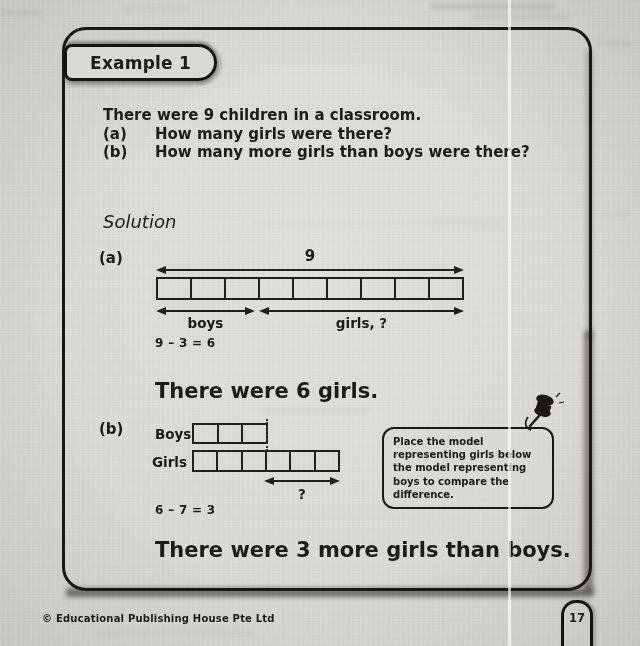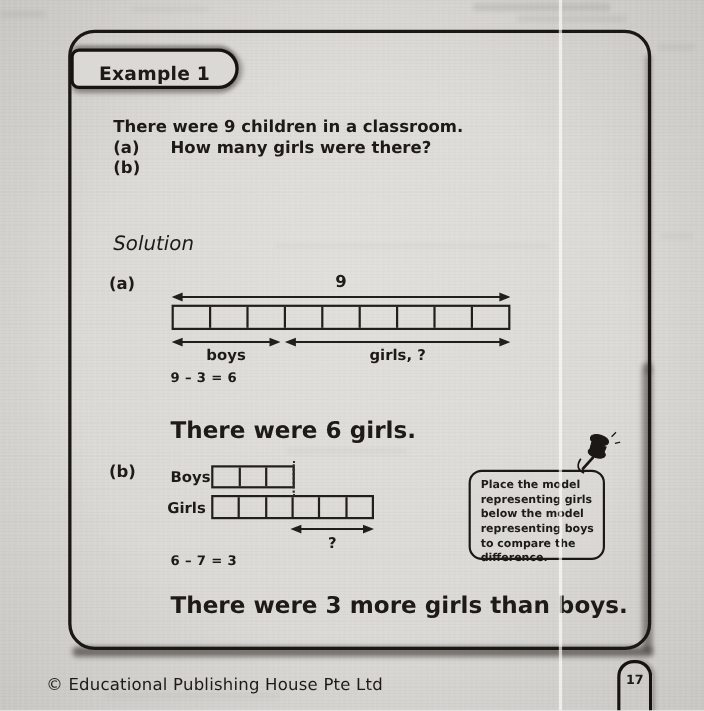--- a/index.html
+++ b/index.html
@@ -25,21 +25,21 @@
 
   
   .main-box {
     position:absolute; left:62px; top:27px; width:530px; height:564px;
     border:3px solid #1a1714; border-radius:24px;
   }
 
   .badge {
     position:absolute; left:64px; top:44px; width:153px; height:37px;
     border:3.5px solid #161311; border-radius:8px 19px 19px 8px;
-    background:#dad9d5; display:flex; align-items:flex-end; justify-content:center;
+    background:#dad9d5; display:flex; align-items:center; justify-content:center;
     font-size:17px; font-weight:bold; letter-spacing:.2px;
     box-shadow: 0 -4px 3px -1px rgba(70,66,60,.45), 0 5px 4px -1px rgba(70,66,60,.40), 4px 1px 4px rgba(70,66,60,.35);
     z-index:5;
   }
 
   .problem { left:103px; top:106px; width:440px; font-size:15px; font-weight:bold; line-height:18.6px; }
   .q-row { display:flex; }
   .q-label { width:52px; flex:none; }
 
   .solution-heading { left:103px; top:211px; font-size:18px; font-weight:normal; font-style:italic; }
@@ -56,30 +56,29 @@
 
   .equation { font-size:12px; font-weight:bold; letter-spacing:.3px; }
   .answer { font-size:21px; font-weight:bold; }
   .answer .val { font-weight:900; }
 
   .row-label { font-size:13.5px; font-weight:bold; }
 
   .dashed-v { position:absolute; left:266px; top:419px; height:32px; border-left:2px dotted #33302b; }
 
   .callout {
-    position:absolute; left:382px; top:427px; width:124px; height:82px;
+    position:absolute; left:382px; top:427px; width:172px; height:82px;
     border:2px solid #1b1815; border-radius:12px;
     padding:6px 8px 4px 9px;
     font-size:10px; font-weight:bold; line-height:13.2px;
     background:rgba(218,217,213,.6);
     z-index:4;
-    margin-left:44px;
-  }
-
-  .footer-copy { left:42px; top:613px; font-size:15px; font-weight:400; letter-spacing:.2px; }
+  }
+
+  .footer-copy { left:42px; top:613px; font-size:10px; font-weight:700; letter-spacing:.2px; }
 
   .page-tab {
     position:absolute; left:561px; top:600px; width:32px; height:48px;
     border:3px solid #15120f; border-bottom:none; border-radius:15px 15px 0 0;
     text-align:center; font-size:11.5px; font-weight:bold; padding-top:8px;
     box-shadow: 3px 0 3px rgba(70,66,60,.3);
   }
 
   svg { display:block; }
 </style>
@@ -109,20 +108,21 @@
   </div>
 
   <div class="abs problem">
     <div>There were 9 children in a classroom.</div>
     <div class="q-row">
       <span class="q-label">(a)</span>
       <span>How many girls were there?</span>
     </div>
     <div class="q-row">
       <span class="q-label">(b)</span>
+      <span>How many more girls than boys were there?</span>
     </div>
   </div>
 
   <div class="abs solution-heading">Solution</div>
 
   <div class="abs part-label" style="left:99px; top:249px;">(a)</div>
 
   <div class="abs num-label" style="left:156px; top:247px; width:308px;">9</div>
 
   <svg class="abs" style="left:156px; top:264px;" width="308" height="12" viewBox="0 0 308 12">

